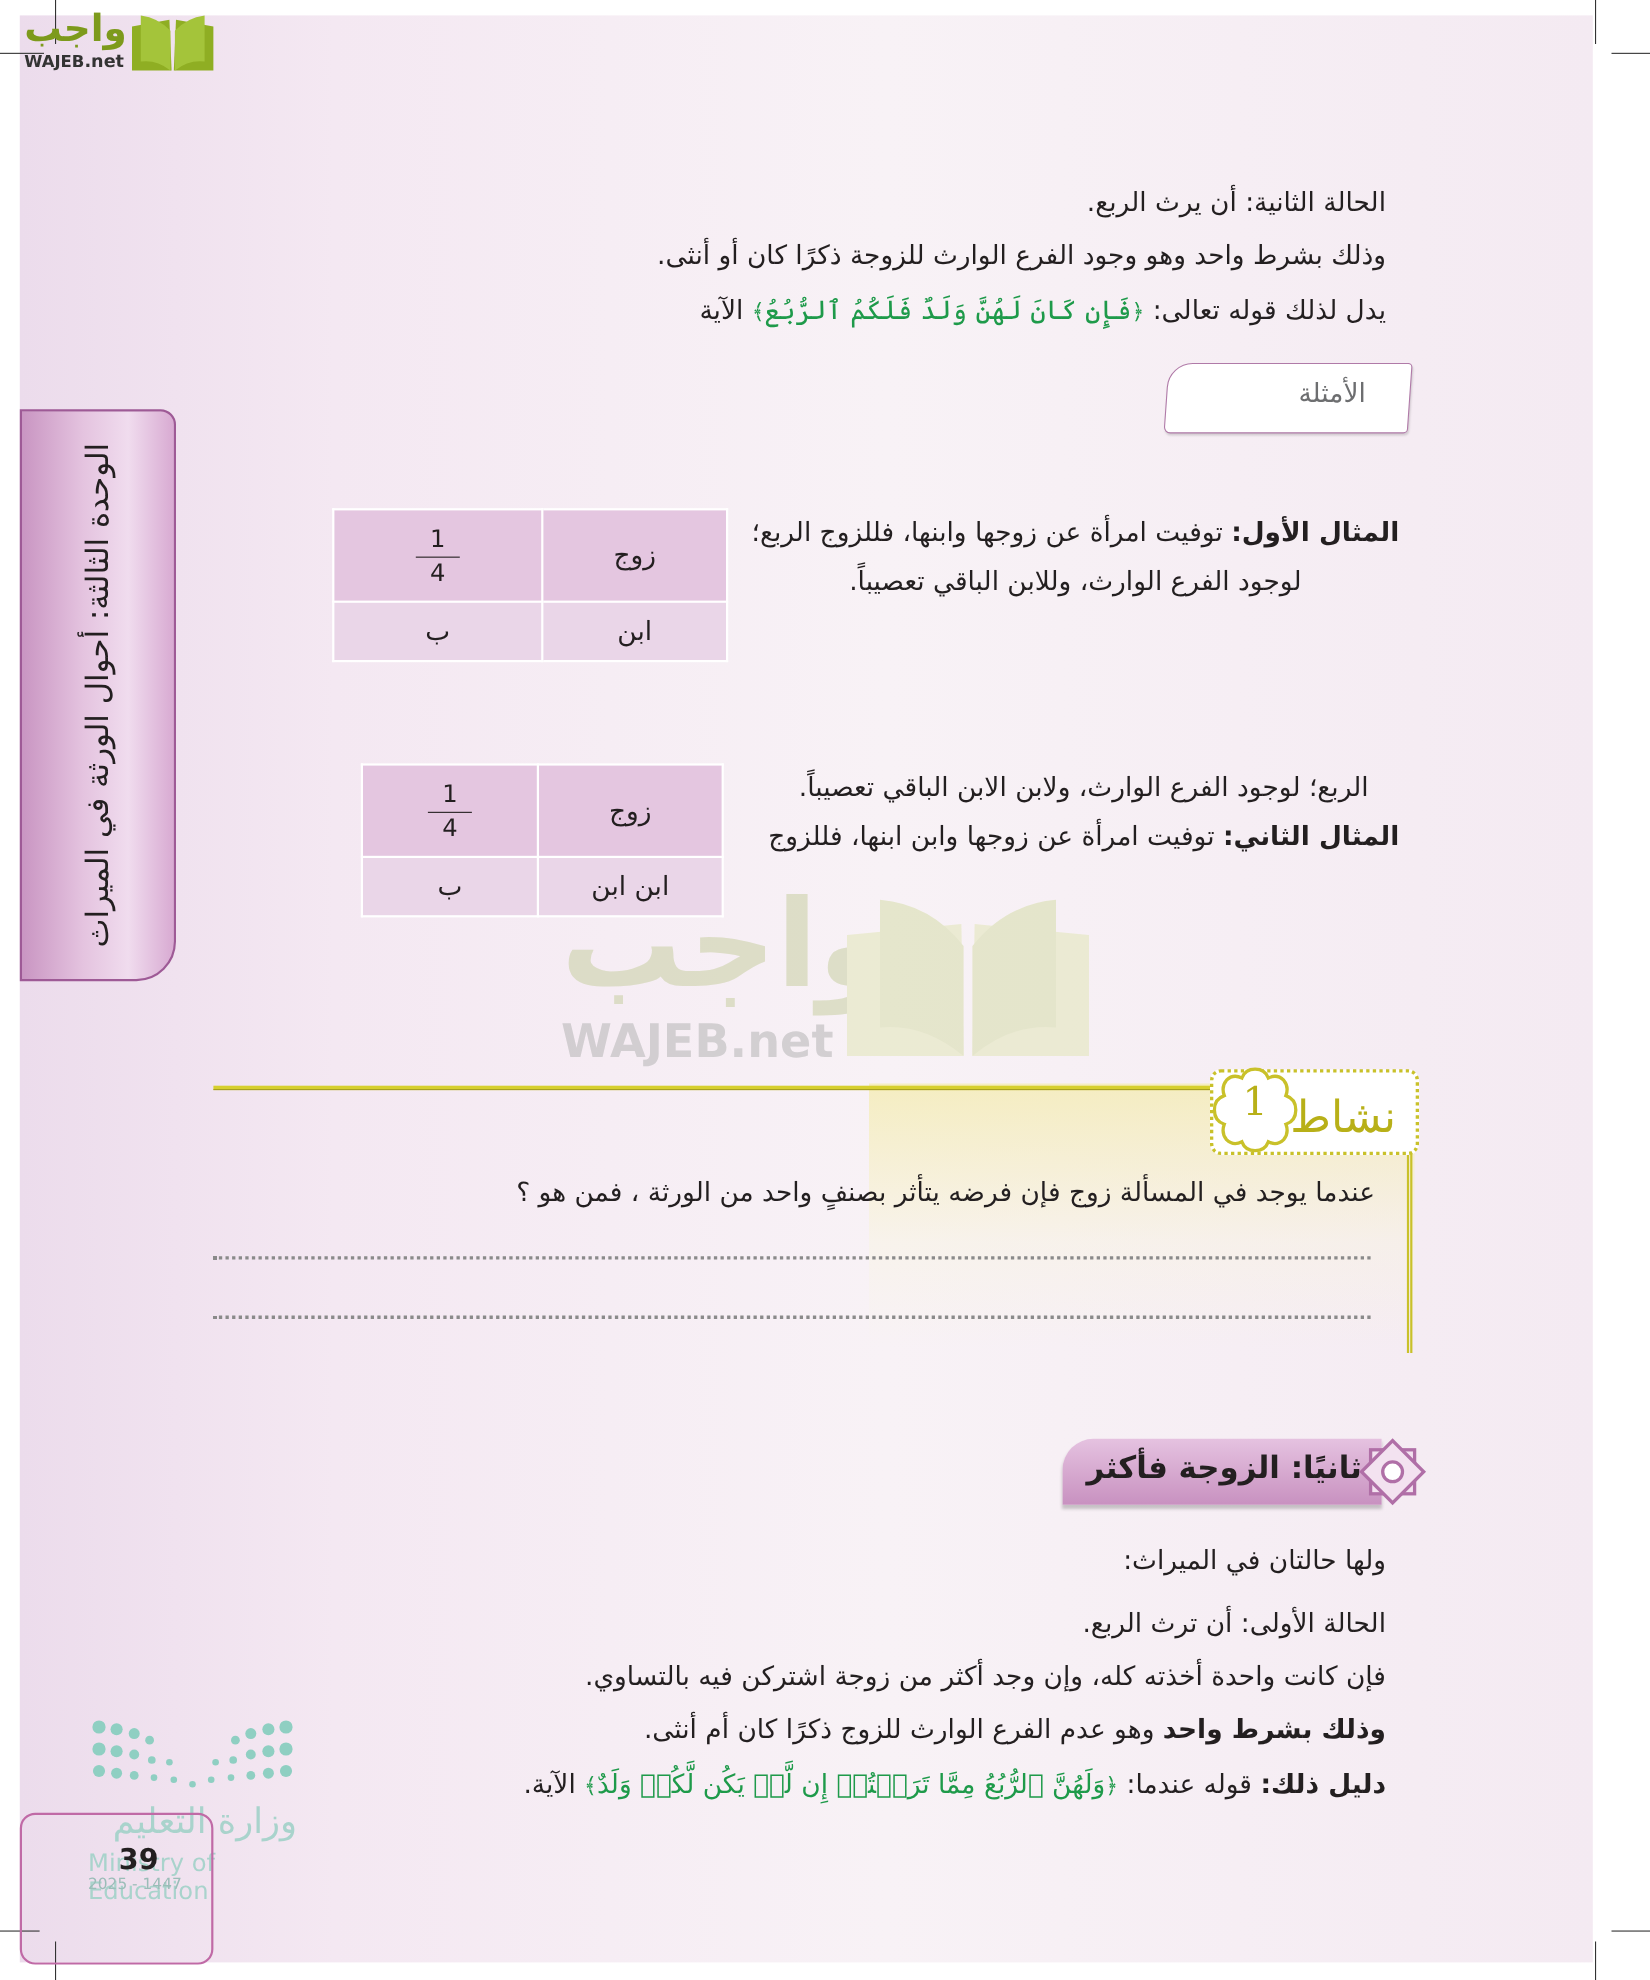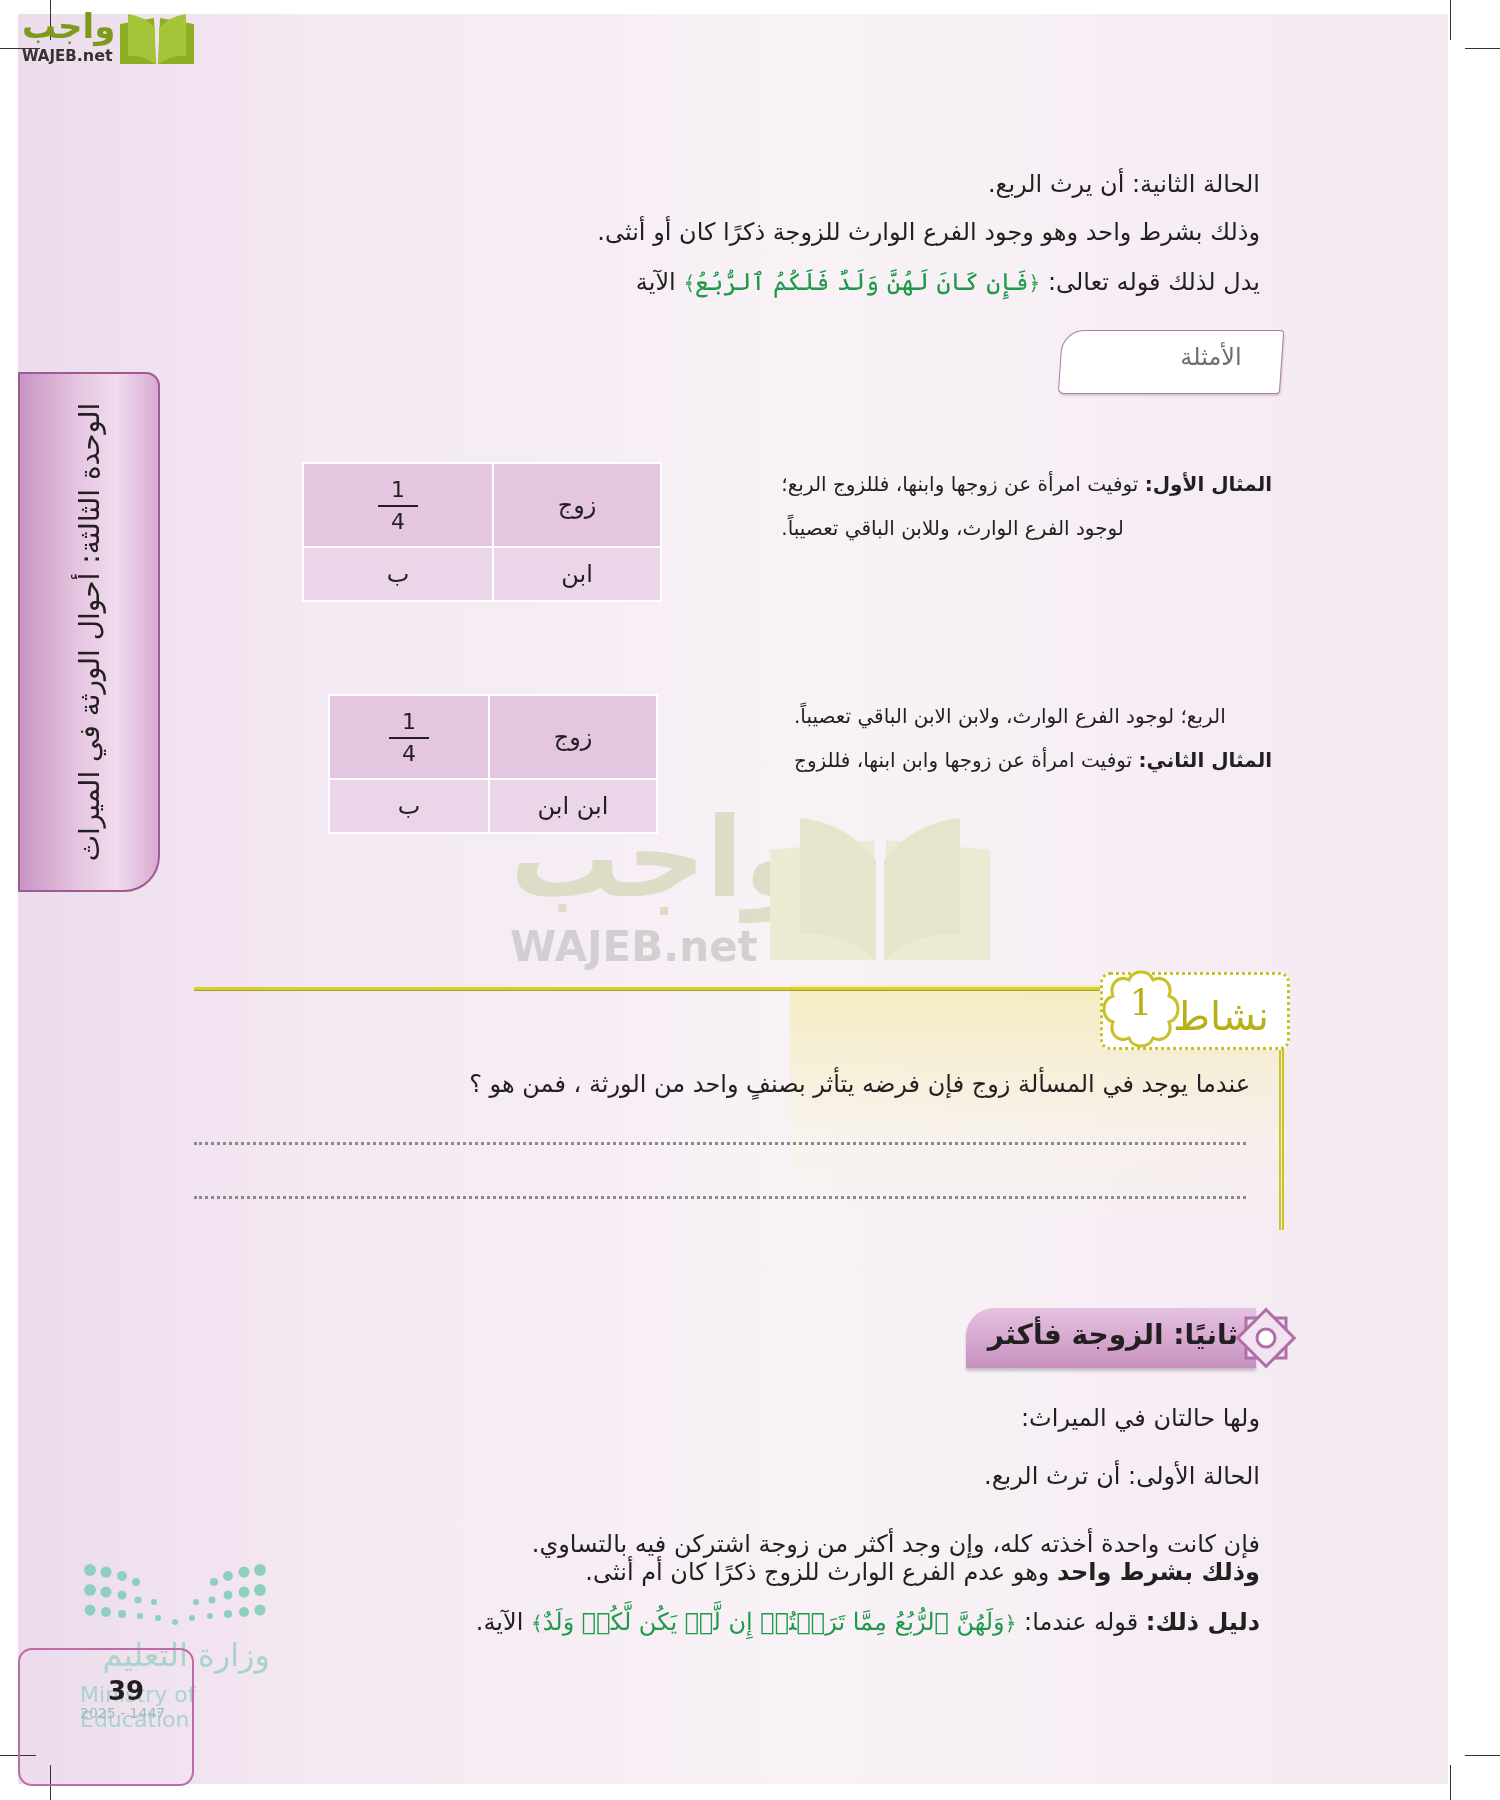--- a/index.html
+++ b/index.html
@@ -38,21 +38,21 @@
   .examples-tab span { position: absolute; right: 40px; top: 12px; font-size: 24px; color: #6d6e70; transform: skewX(4deg); direction: rtl; }
 
   
   .share-table { position: absolute; border-collapse: collapse; }
   .share-table td { border: 2px solid #ffffff; text-align: center; vertical-align: middle; font-size: 24px; color: #231f20; }
   .share-table tr.r1 td { background: #e4c6e0; height: 84px; }
   .share-table tr.r2 td { background: #ead6e8; height: 54px; }
   .frac { display: inline-flex; flex-direction: column; align-items: center; font-size: 22px; line-height: 26px; }
   .frac .bar { width: 40px; height: 1.5px; background: #231f20; margin: 2px 0; }
 
-  .example-text { position: absolute; right: 228px; font-size: 20px; line-height: 44px; direction: rtl; text-align: left; }
+  .example-text { position: absolute; right: 228px; font-size: 24px; line-height: 44px; direction: rtl; text-align: center; }
 
   
   .wm { position: absolute; left: 480px; top: 810px; width: 520px; height: 150px; opacity: 0.55; }
   .wm .ar { position: absolute; left: 30px; top: -16px; font-size: 110px; font-weight: bold; color: #c8cfa3; direction: rtl; }
   .wm .en { position: absolute; left: 30px; top: 112px; font-size: 42px; font-weight: bold; color: #b5b5b5; }
   .wm .book { position: absolute; left: 290px; top: 0; width: 220px; height: 150px; }
 
   
   .act-rule { position: absolute; left: 194px; top: 987px; width: 930px; height: 4px; background: #d6cf2e; border-bottom: 1px solid #a7a020; }
   .act-box {
@@ -229,21 +229,21 @@
     <g fill="#f3e2f0" stroke="#b06fa7" stroke-width="3">
       <rect x="16" y="16" width="40" height="40"></rect>
       <rect x="16" y="16" width="40" height="40" transform="rotate(45 36 36)"></rect>
     </g>
     <circle cx="36" cy="36" r="9" fill="#ffffff" stroke="#b06fa7" stroke-width="3"></circle>
   </svg>
 </div>
 
 <div class="line bold" style="top:1400px;">ولها حالتان في الميراث:</div>
 <div class="line bold" style="top:1458px;">الحالة الأولى: أن ترث الربع.</div>
-<div class="line" style="top:1506px;margin-top:20px;">فإن كانت واحدة أخذته كله، وإن وجد أكثر من زوجة اشتركن فيه بالتساوي.</div>
+<div class="line" style="top:1506px;">فإن كانت واحدة أخذته كله، وإن وجد أكثر من زوجة اشتركن فيه بالتساوي.</div>
 <div class="line" style="top:1554px;">
   <b>وذلك بشرط واحد</b> <span>وهو عدم الفرع الوارث للزوج ذكرًا كان أم أنثى.</span>
 </div>
 <div class="line" style="top:1604px;">
   <b>دليل ذلك:</b> <span>قوله عندما:</span>
   <span class="orn">﴿</span><span class="quran">وَلَهُنَّ ٱلرُّبُعُ مِمَّا تَرَكۡتُمۡ إِن لَّمۡ يَكُن لَّكُمۡ وَلَدٌ</span><span class="orn">﴾</span>
   <span>الآية.</span>
 </div>
 
 <div class="moe">

